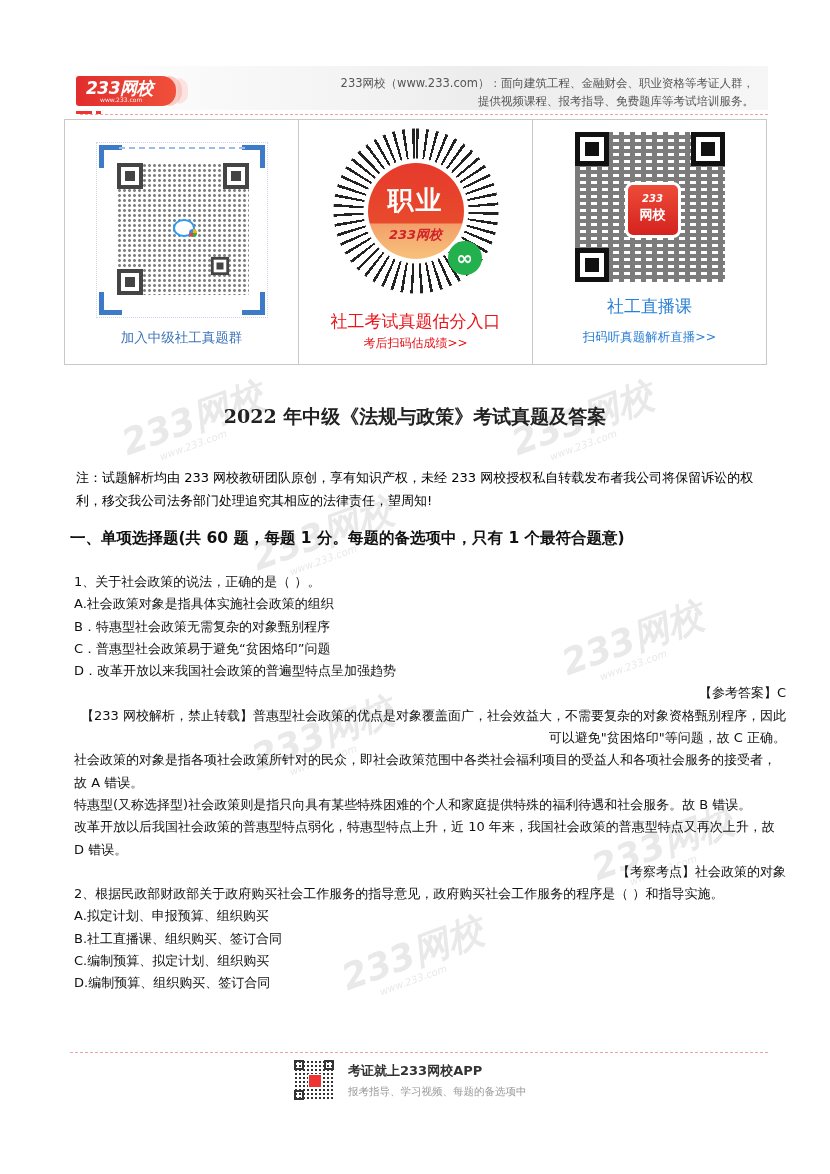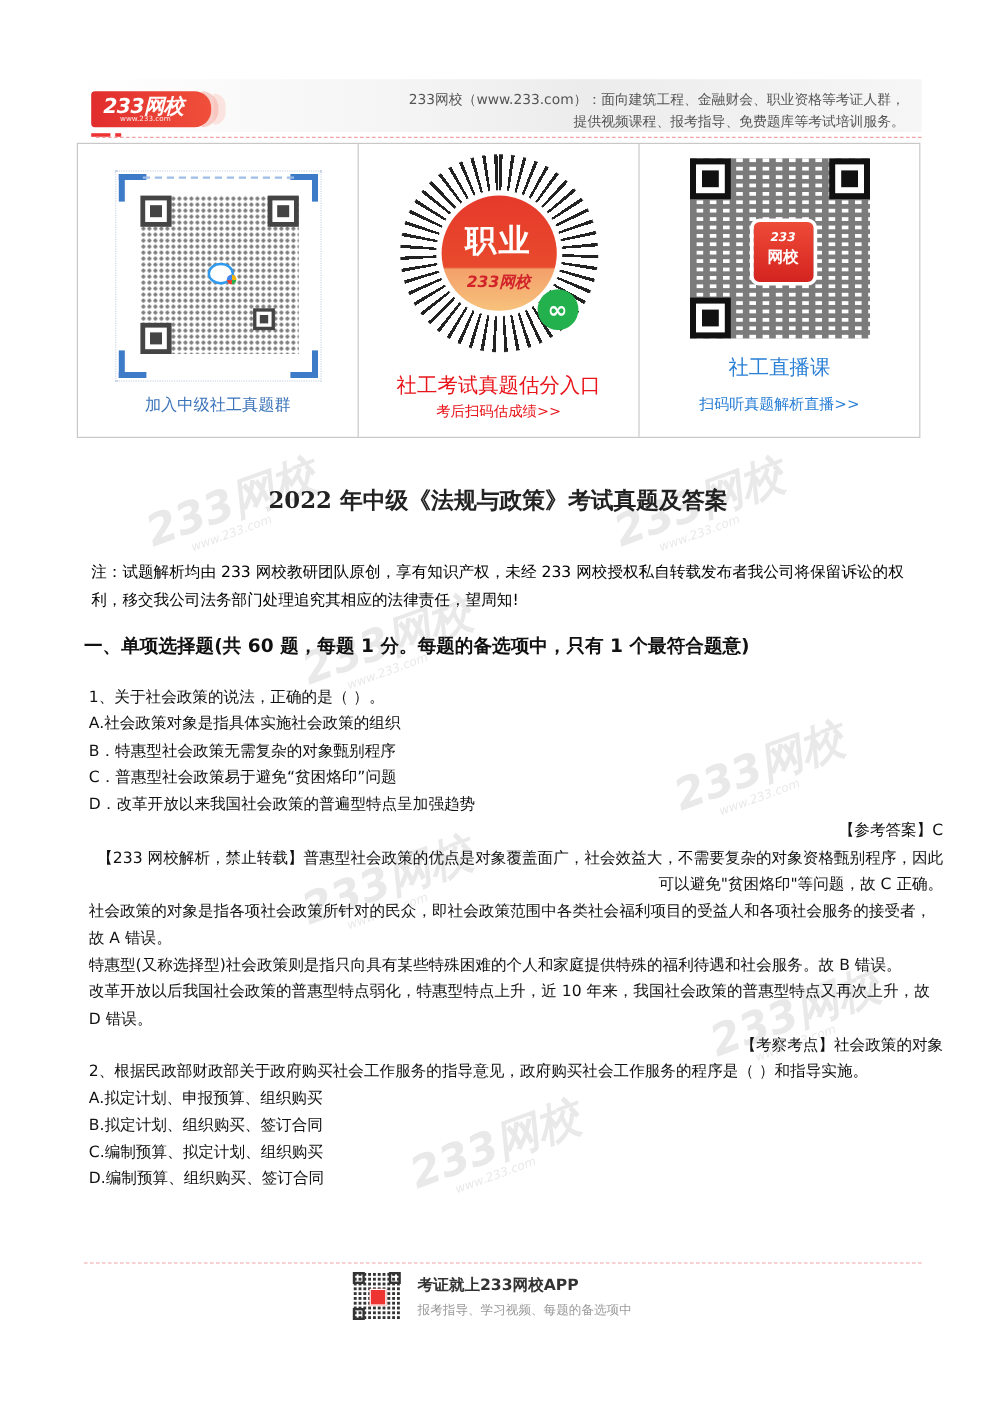--- a/index.html
+++ b/index.html
@@ -201,21 +201,21 @@
     <p class="ans">【参考答案】C</p>
     <p class="ans">【233 网校解析，禁止转载】普惠型社会政策的优点是对象覆盖面广，社会效益大，不需要复杂的对象资格甄别程序，因此可以避免"贫困烙印"等问题，故 C 正确。</p>
     <p>社会政策的对象是指各项社会政策所针对的民众，即社会政策范围中各类社会福利项目的受益人和各项社会服务的接受者，故 A 错误。</p>
     <p>特惠型(又称选择型)社会政策则是指只向具有某些特殊困难的个人和家庭提供特殊的福利待遇和社会服务。故 B 错误。</p>
     <p>改革开放以后我国社会政策的普惠型特点弱化，特惠型特点上升，近 10 年来，我国社会政策的普惠型特点又再次上升，故 D 错误。</p>
     <p class="ans">【考察考点】社会政策的对象</p>
   </div>
   <div>
     <p>2、根据民政部财政部关于政府购买社会工作服务的指导意见，政府购买社会工作服务的程序是（ ）和指导实施。</p>
     <p>A.拟定计划、申报预算、组织购买</p>
-    <p>B.拟定计划、组织购买、签订合同</p>
+    <p>B.社工直播课、组织购买、签订合同</p>
     <p>C.编制预算、拟定计划、组织购买</p>
     <p>D.编制预算、组织购买、签订合同</p>
   </div>
 </div>
 
 <div class="rule-footer"></div>
 <div class="footer-qr">
   <span class="fi" style="left:0;top:0"></span>
   <span class="fi" style="right:0;top:0"></span>
   <span class="fi" style="left:0;bottom:0"></span>

